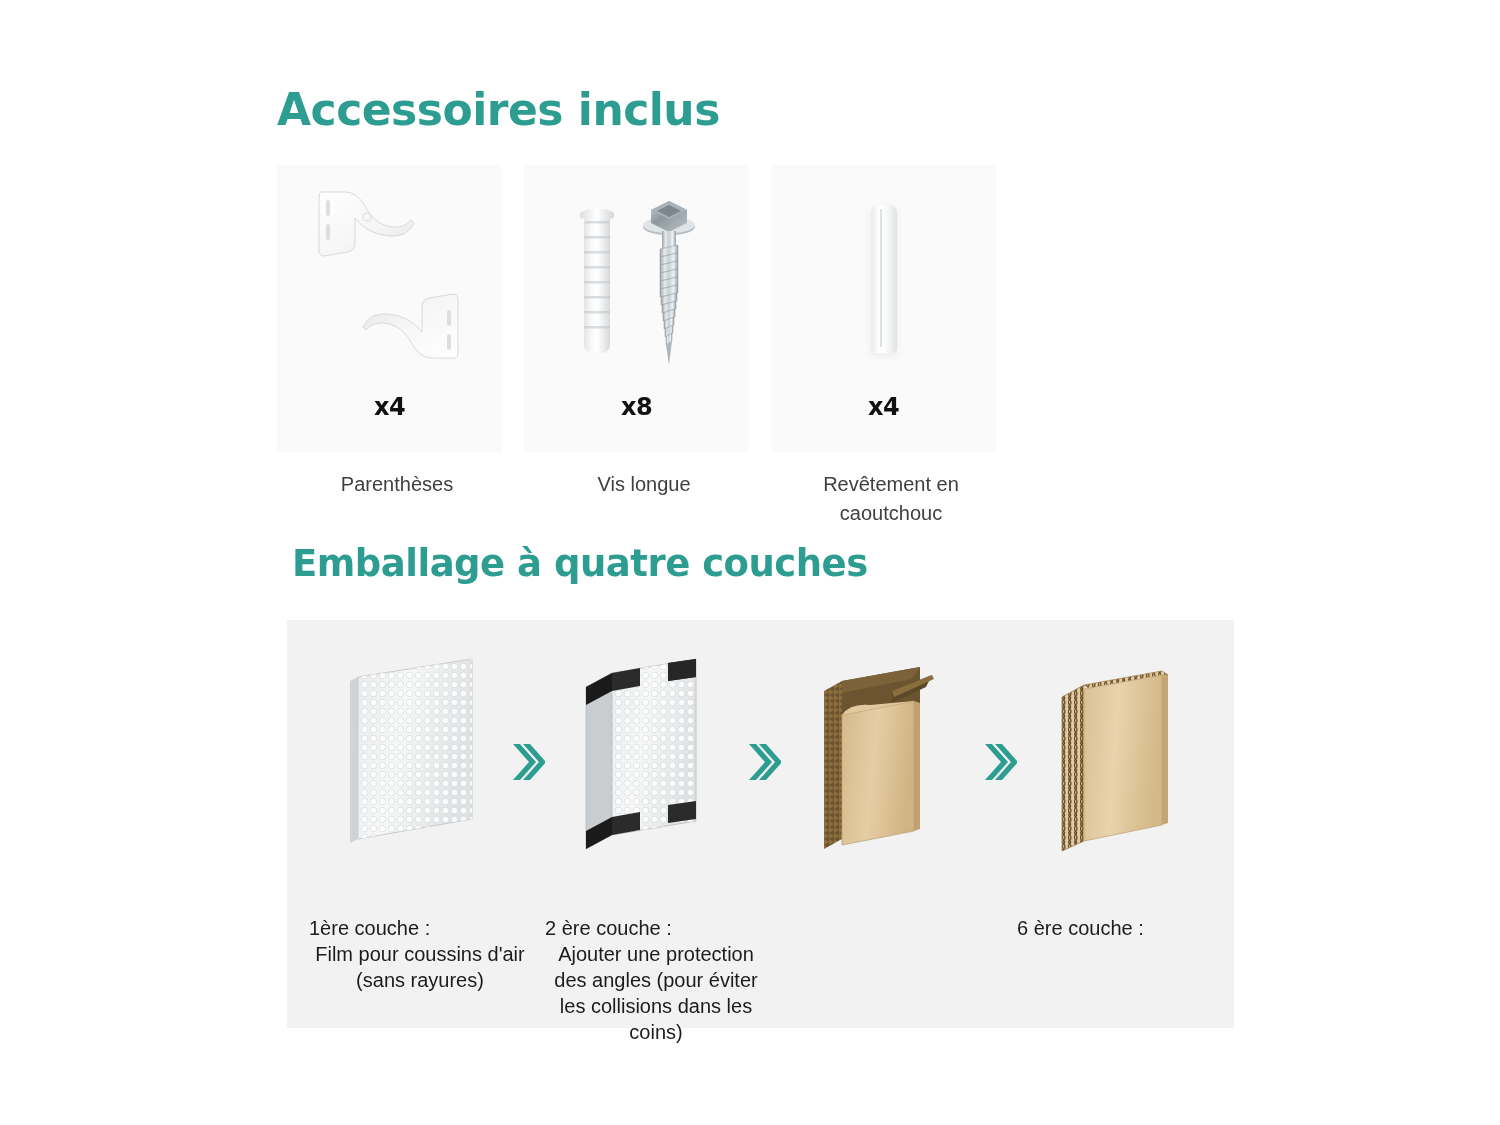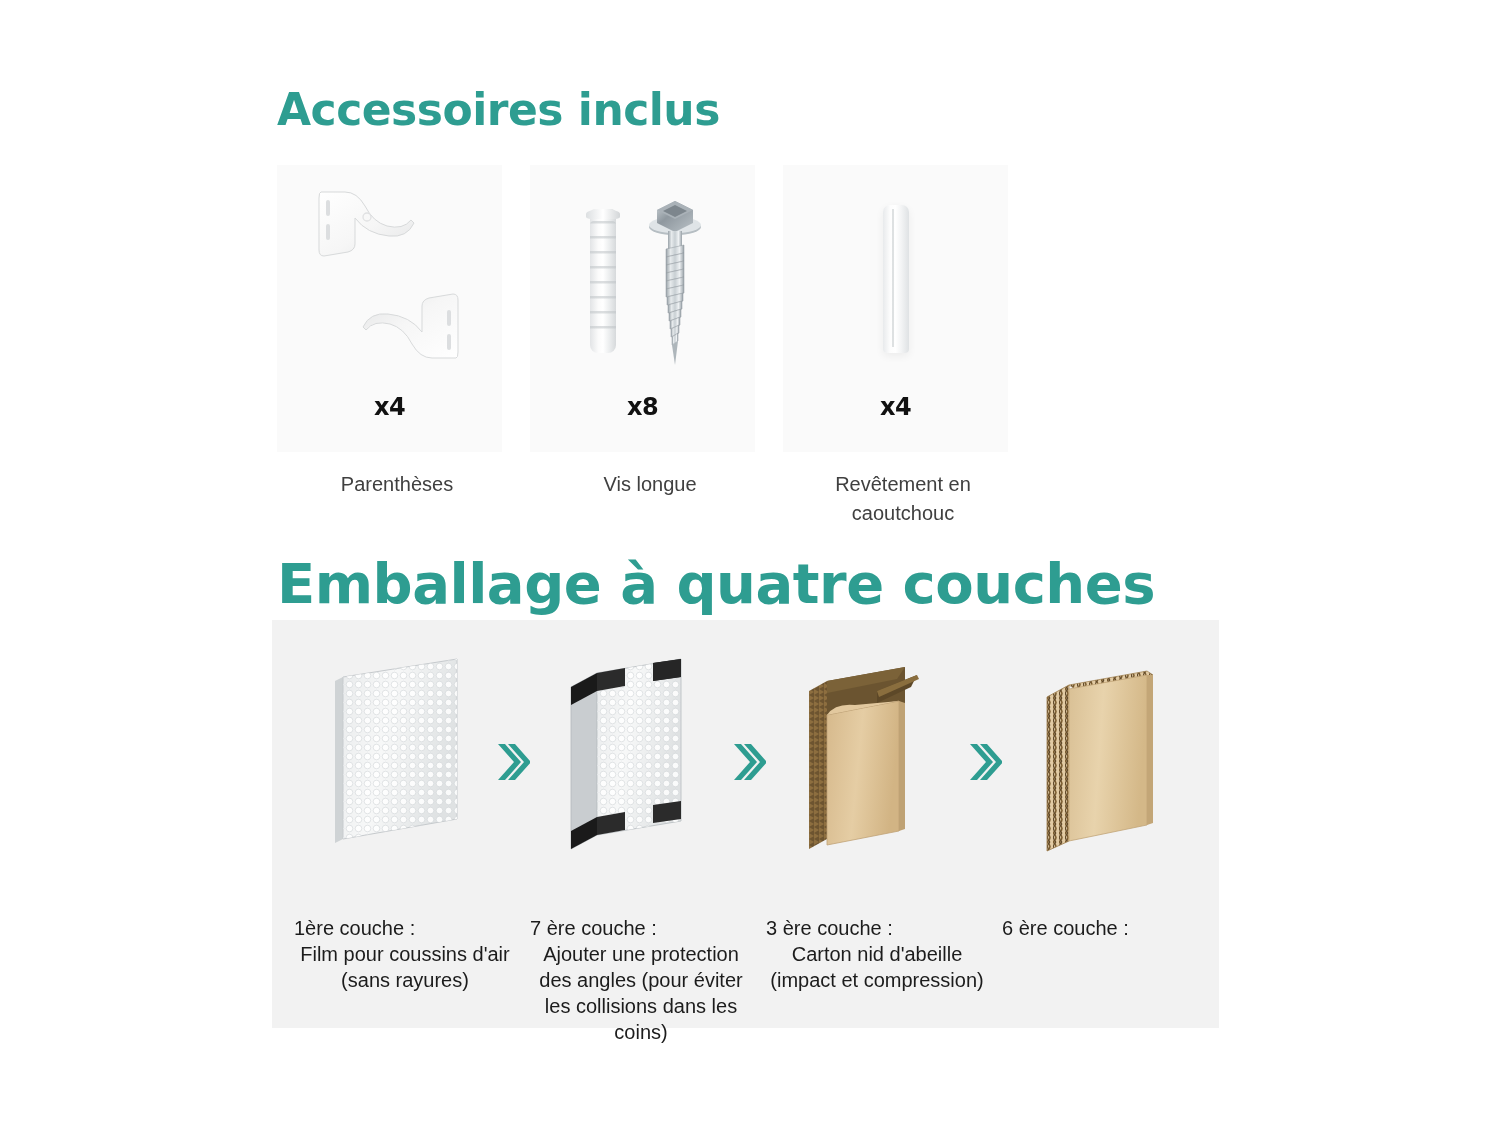--- a/index.html
+++ b/index.html
@@ -29,36 +29,35 @@
     letter-spacing: -0.5px;
     white-space: nowrap;
   }
   #heading-accessories {
     left: 277px;
     top: 84px;
     font-size: 44px;
     line-height: 52px;
   }
   #heading-packaging {
-    left: 277px;
+    left: 292px;
     top: 538px;
-    font-size: 56px;
+    font-size: 37px;
     line-height: 52px;
-    margin-top: 20px;
   }
 
   
   .accessories-row {
     position: absolute;
     left: 277px;
     top: 165px;
     width: 948px;
     height: 290px;
     display: flex;
-    gap: 28px;
+    gap: 22px;
   }
   .accessory-card {
     position: relative;
     width: 225px;
     height: 287px;
     background: #fafafa;
     display: flex;
     flex-direction: column;
     align-items: center;
     justify-content: flex-start;
@@ -152,21 +151,21 @@
   }
   .sleeve::after {
     content: "";
     position: absolute; left: 9px; top: 4px; width: 2px; height: 138px;
     background: rgba(190,195,198,0.5);
   }
 
   
   .packaging-panel {
     position: absolute;
-    left: 272px;
+    left: 287px;
     top: 620px;
     width: 947px;
     height: 408px;
     background: #f2f2f2;
   }
   .pack-steps {
     position: absolute;
     left: 0; top: 0;
     width: 947px; height: 408px;
   }
@@ -367,21 +366,21 @@
               <polygon points="8,34 34,20 34,38 8,52" fill="#1a1a1a"></polygon>
               <polygon points="90,10 118,6 118,24 90,28" fill="#2b2b2b"></polygon>
               <polygon points="90,10 118,6 118,24 90,28" fill="#262626"></polygon>
               <polygon points="34,164 62,159 62,177 34,182" fill="#2b2b2b"></polygon>
               <polygon points="8,178 34,164 34,182 8,196" fill="#1a1a1a"></polygon>
               <polygon points="90,152 118,148 118,166 90,170" fill="#2b2b2b"></polygon>
             </svg>
           </div>
         </div>
         <div class="pack-text">
-          <span class="layer-title">7 ère couche :</span>
+          <span class="layer-title">2 ère couche :</span>
           <span class="layer-desc">Ajouter une protection des angles (pour éviter les collisions dans les coins)</span>
         </div>
       </div>
 
       <div class="chevron" style="left:458px;">
         <svg viewBox="0 0 36 44">
           <path d="M4 4 L20 22 L4 40 L11 40 L27 22 L11 4 Z" fill="#2e9d91"></path>
           <path d="M14 4 L30 22 L14 40 L21 40 L37 22 L21 4 Z" fill="#2e9d91"></path>
         </svg>
       </div>
@@ -411,24 +410,20 @@
               <polygon points="78,38 118,22 120,26 80,44" fill="#8a6e3e"></polygon>
 
               <polygon points="28,62 100,48 100,178 28,192" fill="url(#kraftG)" stroke="#c0a276" stroke-width="0.8"></polygon>
 
               <path d="M28 62 Q36 50 56 52 L100 48 L100 48" fill="#e2c89e"></path>
 
               <polygon points="100,48 106,50 106,176 100,178" fill="#bfa274"></polygon>
             </svg>
           </div>
         </div>
-        <div class="pack-text">
-          <span class="layer-title">3 ère couche :</span>
-          <span class="layer-desc">Carton nid d'abeille (impact et compression)</span>
-        </div>
       </div>
 
       <div class="chevron" style="left:694px;">
         <svg viewBox="0 0 36 44">
           <path d="M4 4 L20 22 L4 40 L11 40 L27 22 L11 4 Z" fill="#2e9d91"></path>
           <path d="M14 4 L30 22 L14 40 L21 40 L37 22 L21 4 Z" fill="#2e9d91"></path>
         </svg>
       </div>
 
       <div class="pack-step" style="left:730px;">

